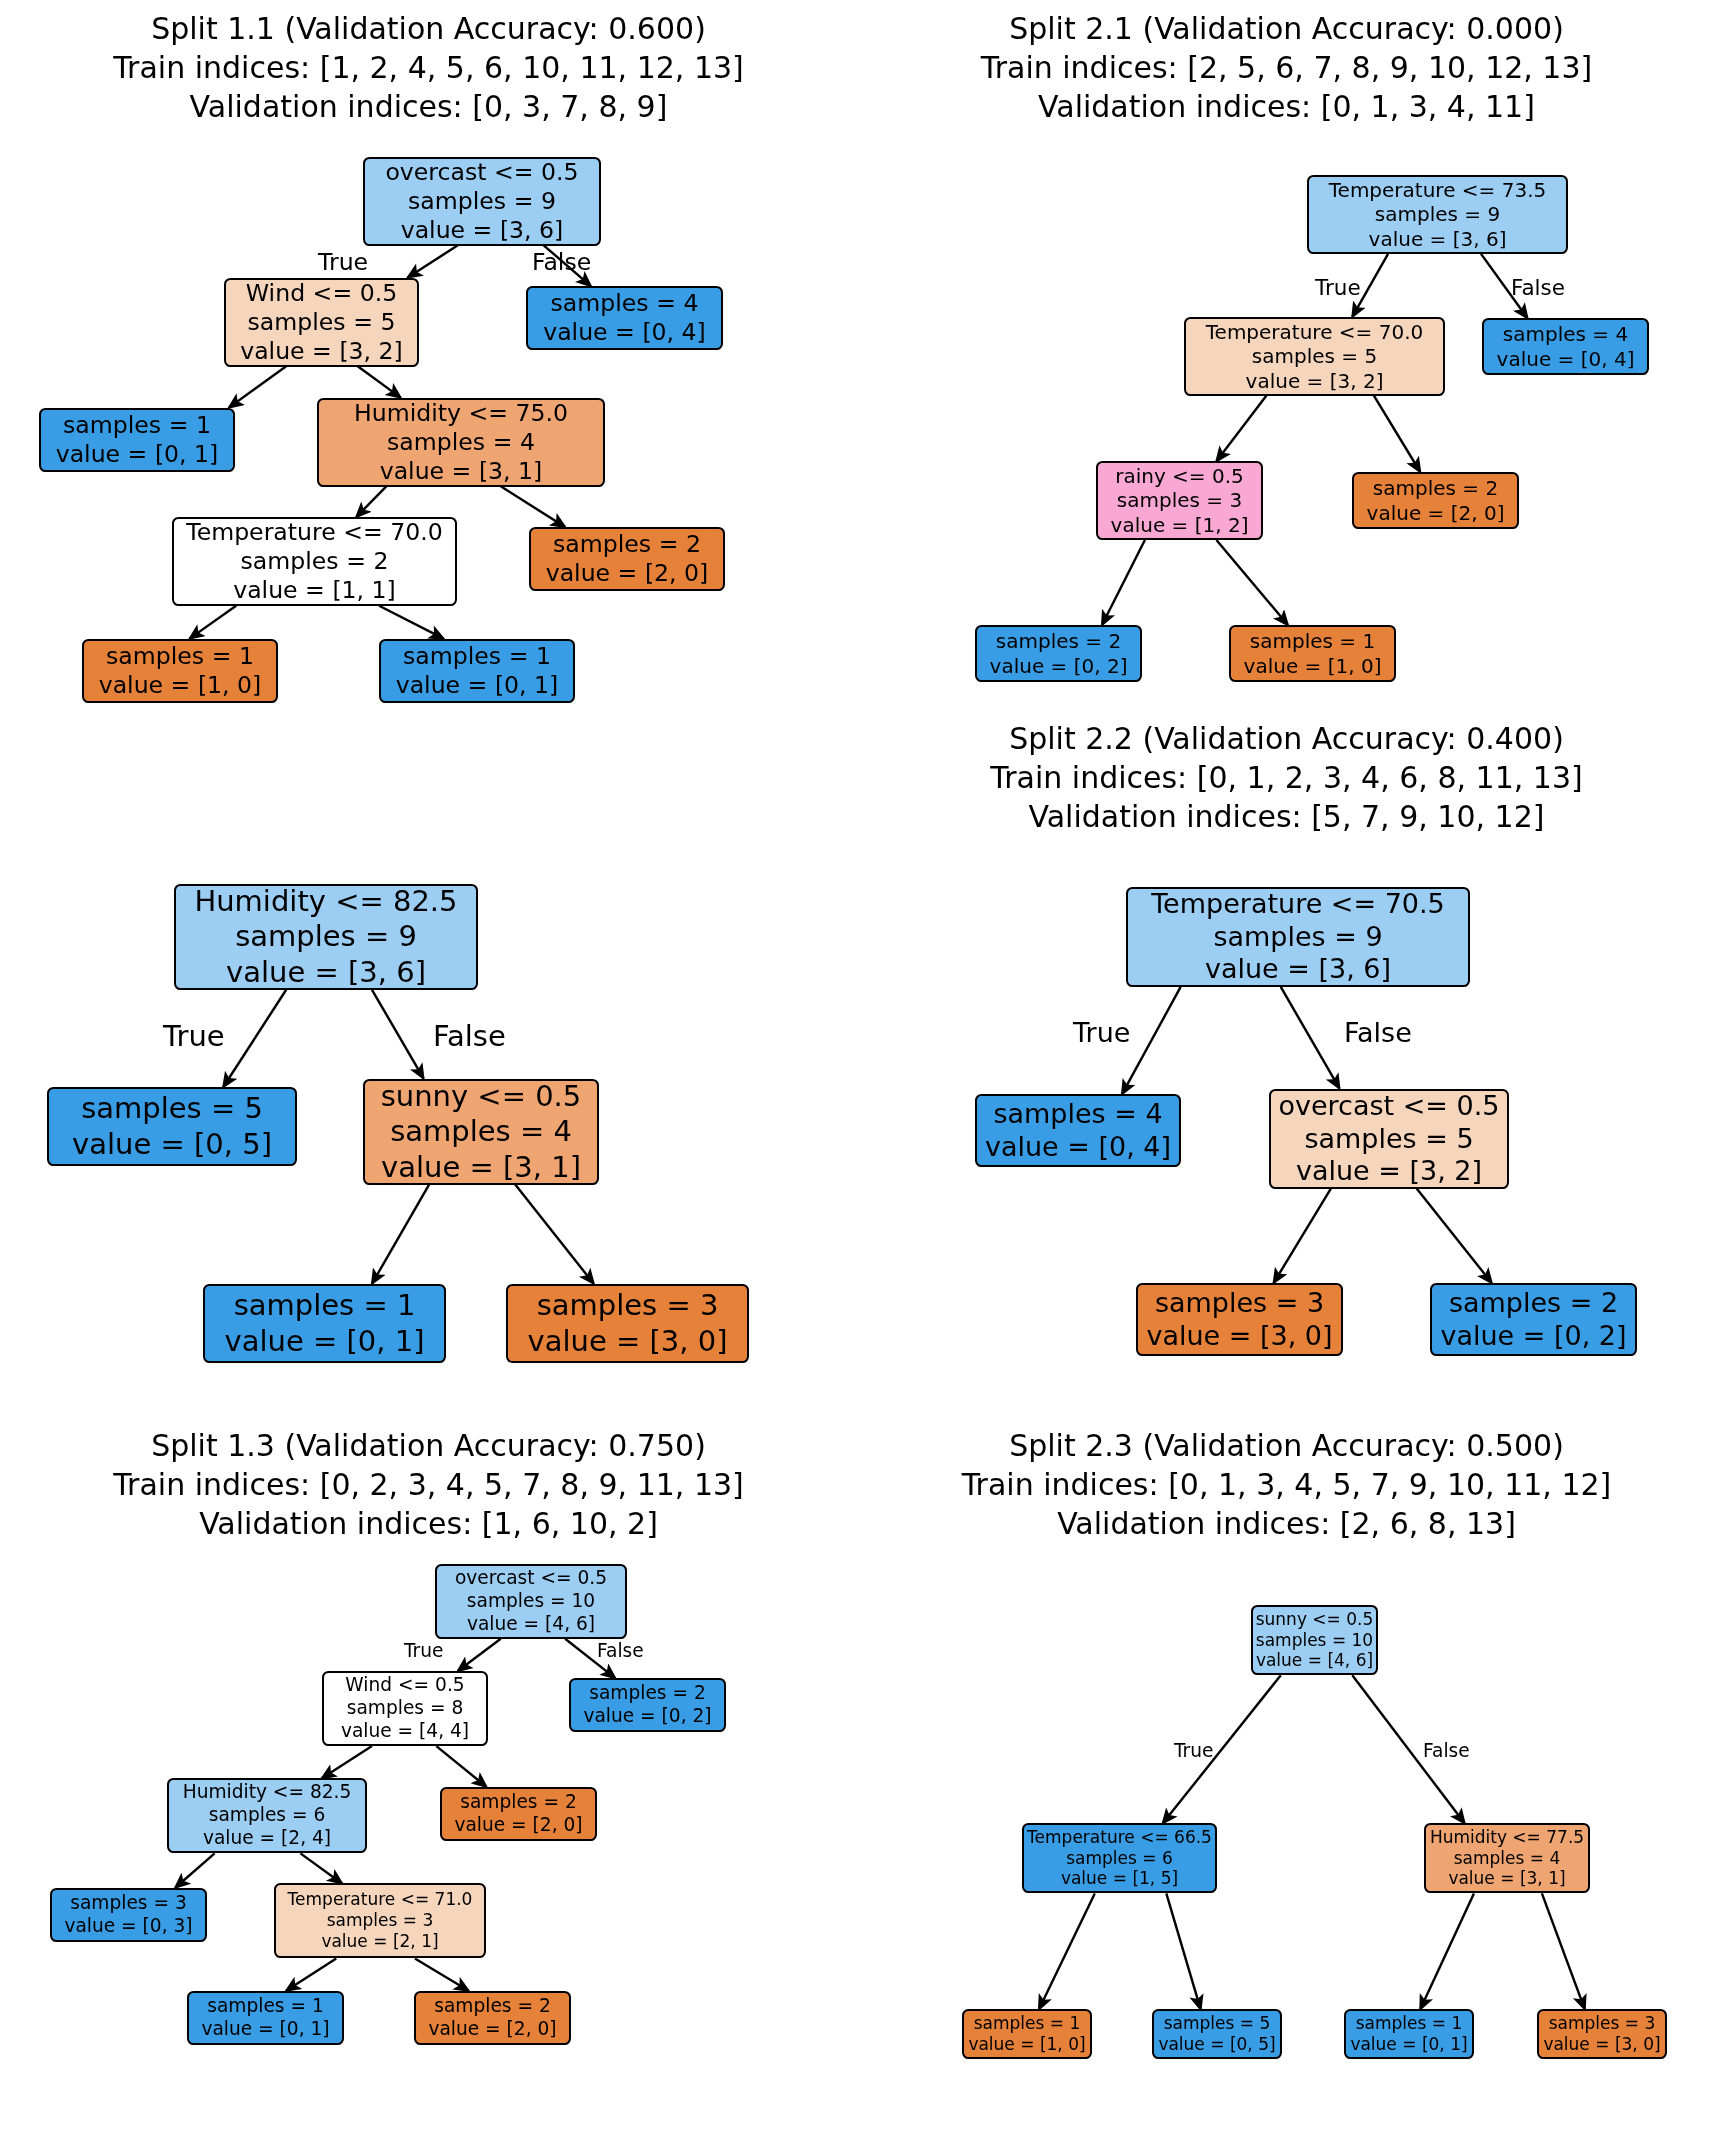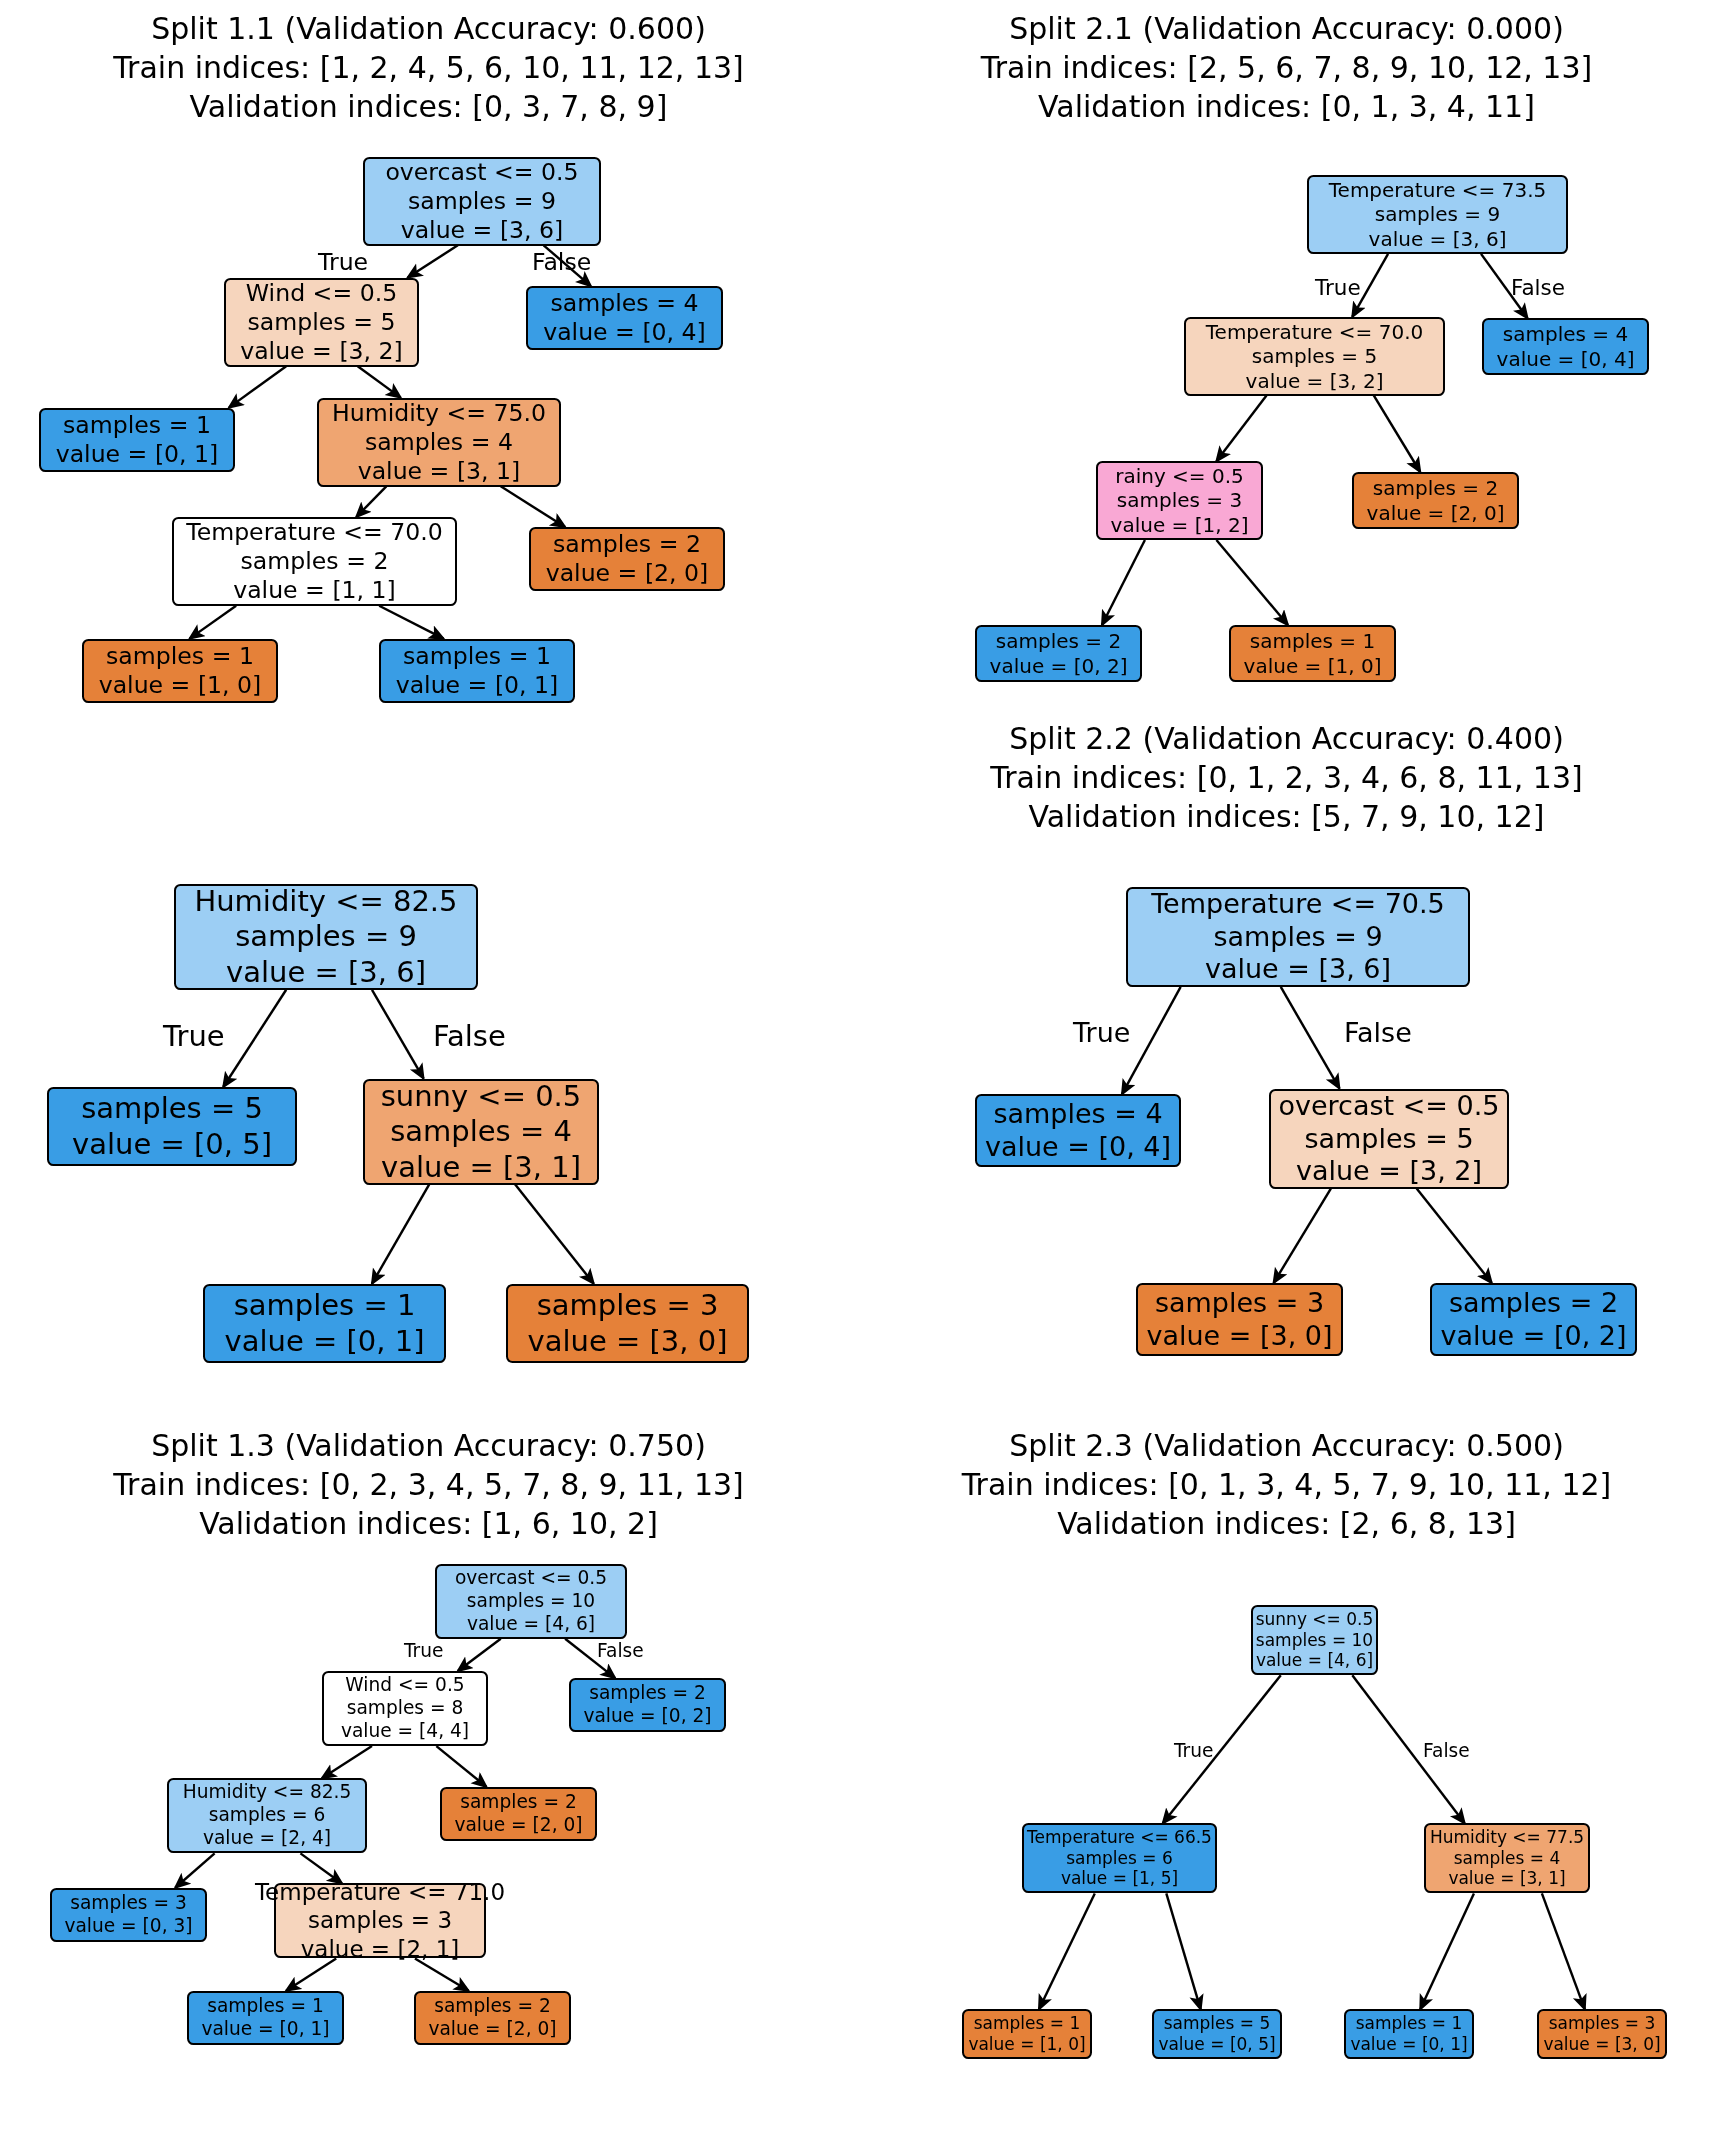--- a/index.html
+++ b/index.html
@@ -58,21 +58,21 @@
       </div>
       <div class="node" style="left: 224px; top: 278px; width: 195px; height: 89px; background: rgb(246, 213, 189); font-size: 23.6px;">
         <span>Wind &lt;= 0.5</span>
         <span>samples = 5</span>
         <span>value = [3, 2]</span>
       </div>
       <div class="node" style="left: 39px; top: 408px; width: 196px; height: 64px; background: rgb(57, 157, 229); font-size: 23.6px;">
         <span>samples = 1</span>
         <span>value = [0, 1]</span>
       </div>
-      <div class="node" style="left: 317px; top: 398px; width: 244px; height: 89px; background: rgb(239, 165, 113); font-size: 23.6px;">
+      <div class="node" style="left: 317px; top: 398px; width: 288px; height: 89px; background: rgb(239, 165, 113); font-size: 23.6px;">
         <span>Humidity &lt;= 75.0</span>
         <span>samples = 4</span>
         <span>value = [3, 1]</span>
       </div>
       <div class="node" style="left: 529px; top: 527px; width: 196px; height: 64px; background: rgb(229, 129, 57); font-size: 23.6px;">
         <span>samples = 2</span>
         <span>value = [2, 0]</span>
       </div>
       <div class="node" style="left: 172px; top: 517px; width: 285px; height: 89px; background: rgb(255, 255, 255); font-size: 23.6px;">
         <span>Temperature &lt;= 70.0</span>
@@ -263,21 +263,21 @@
         <span>value = [2, 4]</span>
       </div>
       <div class="node" style="left: 440px; top: 370px; width: 157px; height: 54px; background: rgb(229, 129, 57); font-size: 18.6px;">
         <span>samples = 2</span>
         <span>value = [2, 0]</span>
       </div>
       <div class="node" style="left: 50px; top: 471px; width: 157px; height: 54px; background: rgb(57, 157, 229); font-size: 18.6px;">
         <span>samples = 3</span>
         <span>value = [0, 3]</span>
       </div>
-      <div class="node" style="left: 274px; top: 466px; width: 212px; height: 75px; background: rgb(246, 213, 189); font-size: 23px;">
+      <div class="node" style="left: 274px; top: 466px; width: 212px; height: 75px; background: rgb(246, 213, 189); font-size: 17px;">
         <span>Temperature &lt;= 71.0</span>
         <span>samples = 3</span>
         <span>value = [2, 1]</span>
       </div>
       <div class="node" style="left: 187px; top: 574px; width: 157px; height: 54px; background: rgb(57, 157, 229); font-size: 18.6px;">
         <span>samples = 1</span>
         <span>value = [0, 1]</span>
       </div>
       <div class="node" style="left: 414px; top: 574px; width: 157px; height: 54px; background: rgb(229, 129, 57); font-size: 18.6px;">
         <span>samples = 2</span>

